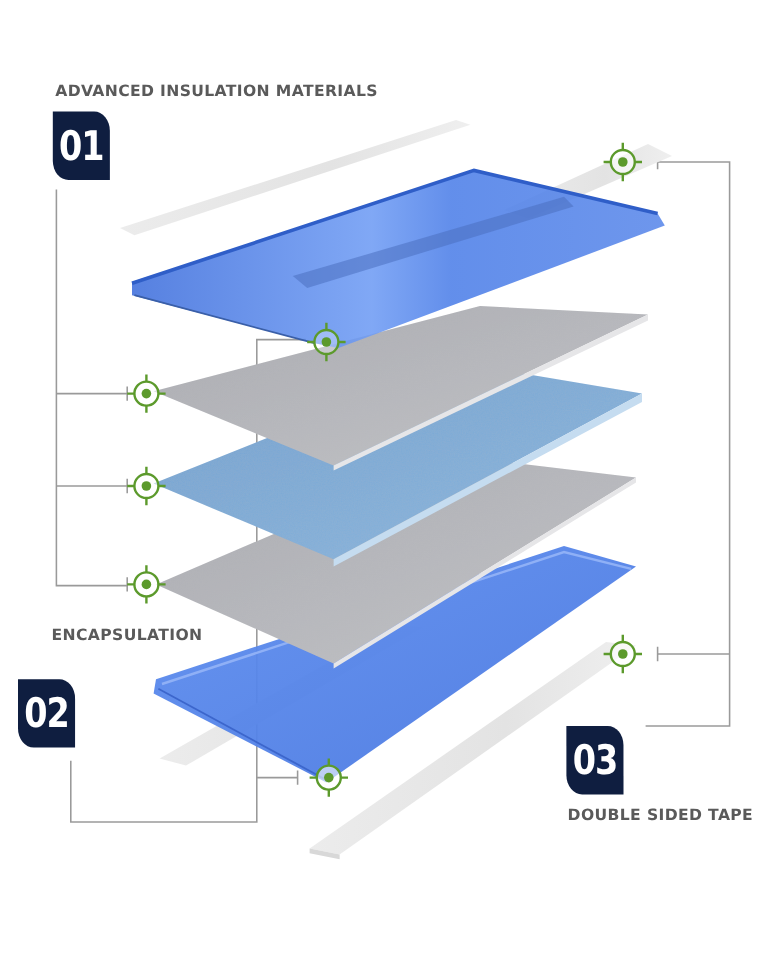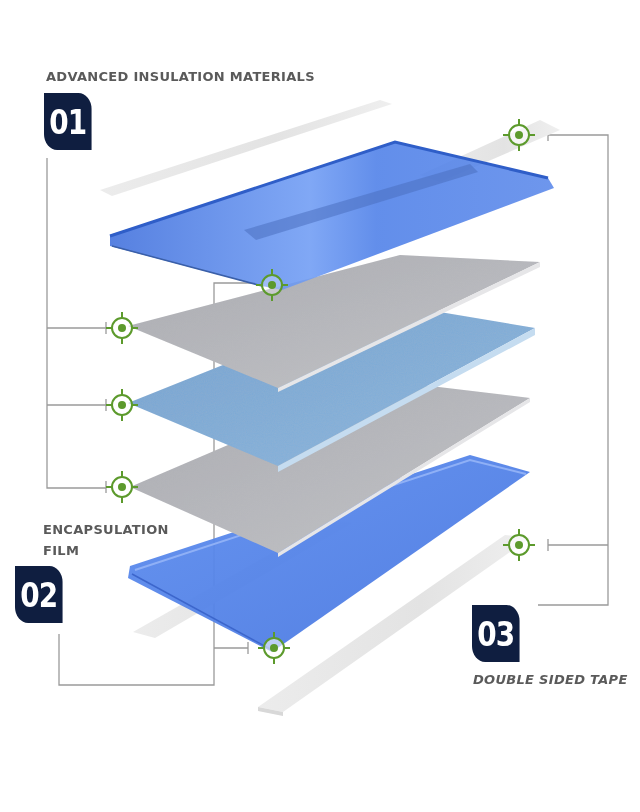--- a/index.html
+++ b/index.html
@@ -152,26 +152,25 @@
 
   <div class="label" style="left:46px; top:66px;">
     <span>ADVANCED INSULATION MATERIALS</span>
   </div>
   <div class="badge" style="left:44px; top:93px;">
     <span>01</span>
   </div>
 
   <div class="label" style="left:16px; top:519px;margin-left:27px;">
     <div>ENCAPSULATION</div>
-    <div>FILM</div>
   </div>
   <div class="badge" style="left:15px; top:566px;">
     <span>02</span>
   </div>
 
   <div class="badge" style="left:472px; top:605px;">
     <span>03</span>
   </div>
-  <div class="label" style="left:473px; top:669px;font-style:italic;">
+  <div class="label" style="left:473px; top:669px;">
     <div>DOUBLE SIDED TAPE</div>
   </div>
 
 </div>
 
 </body></html>

